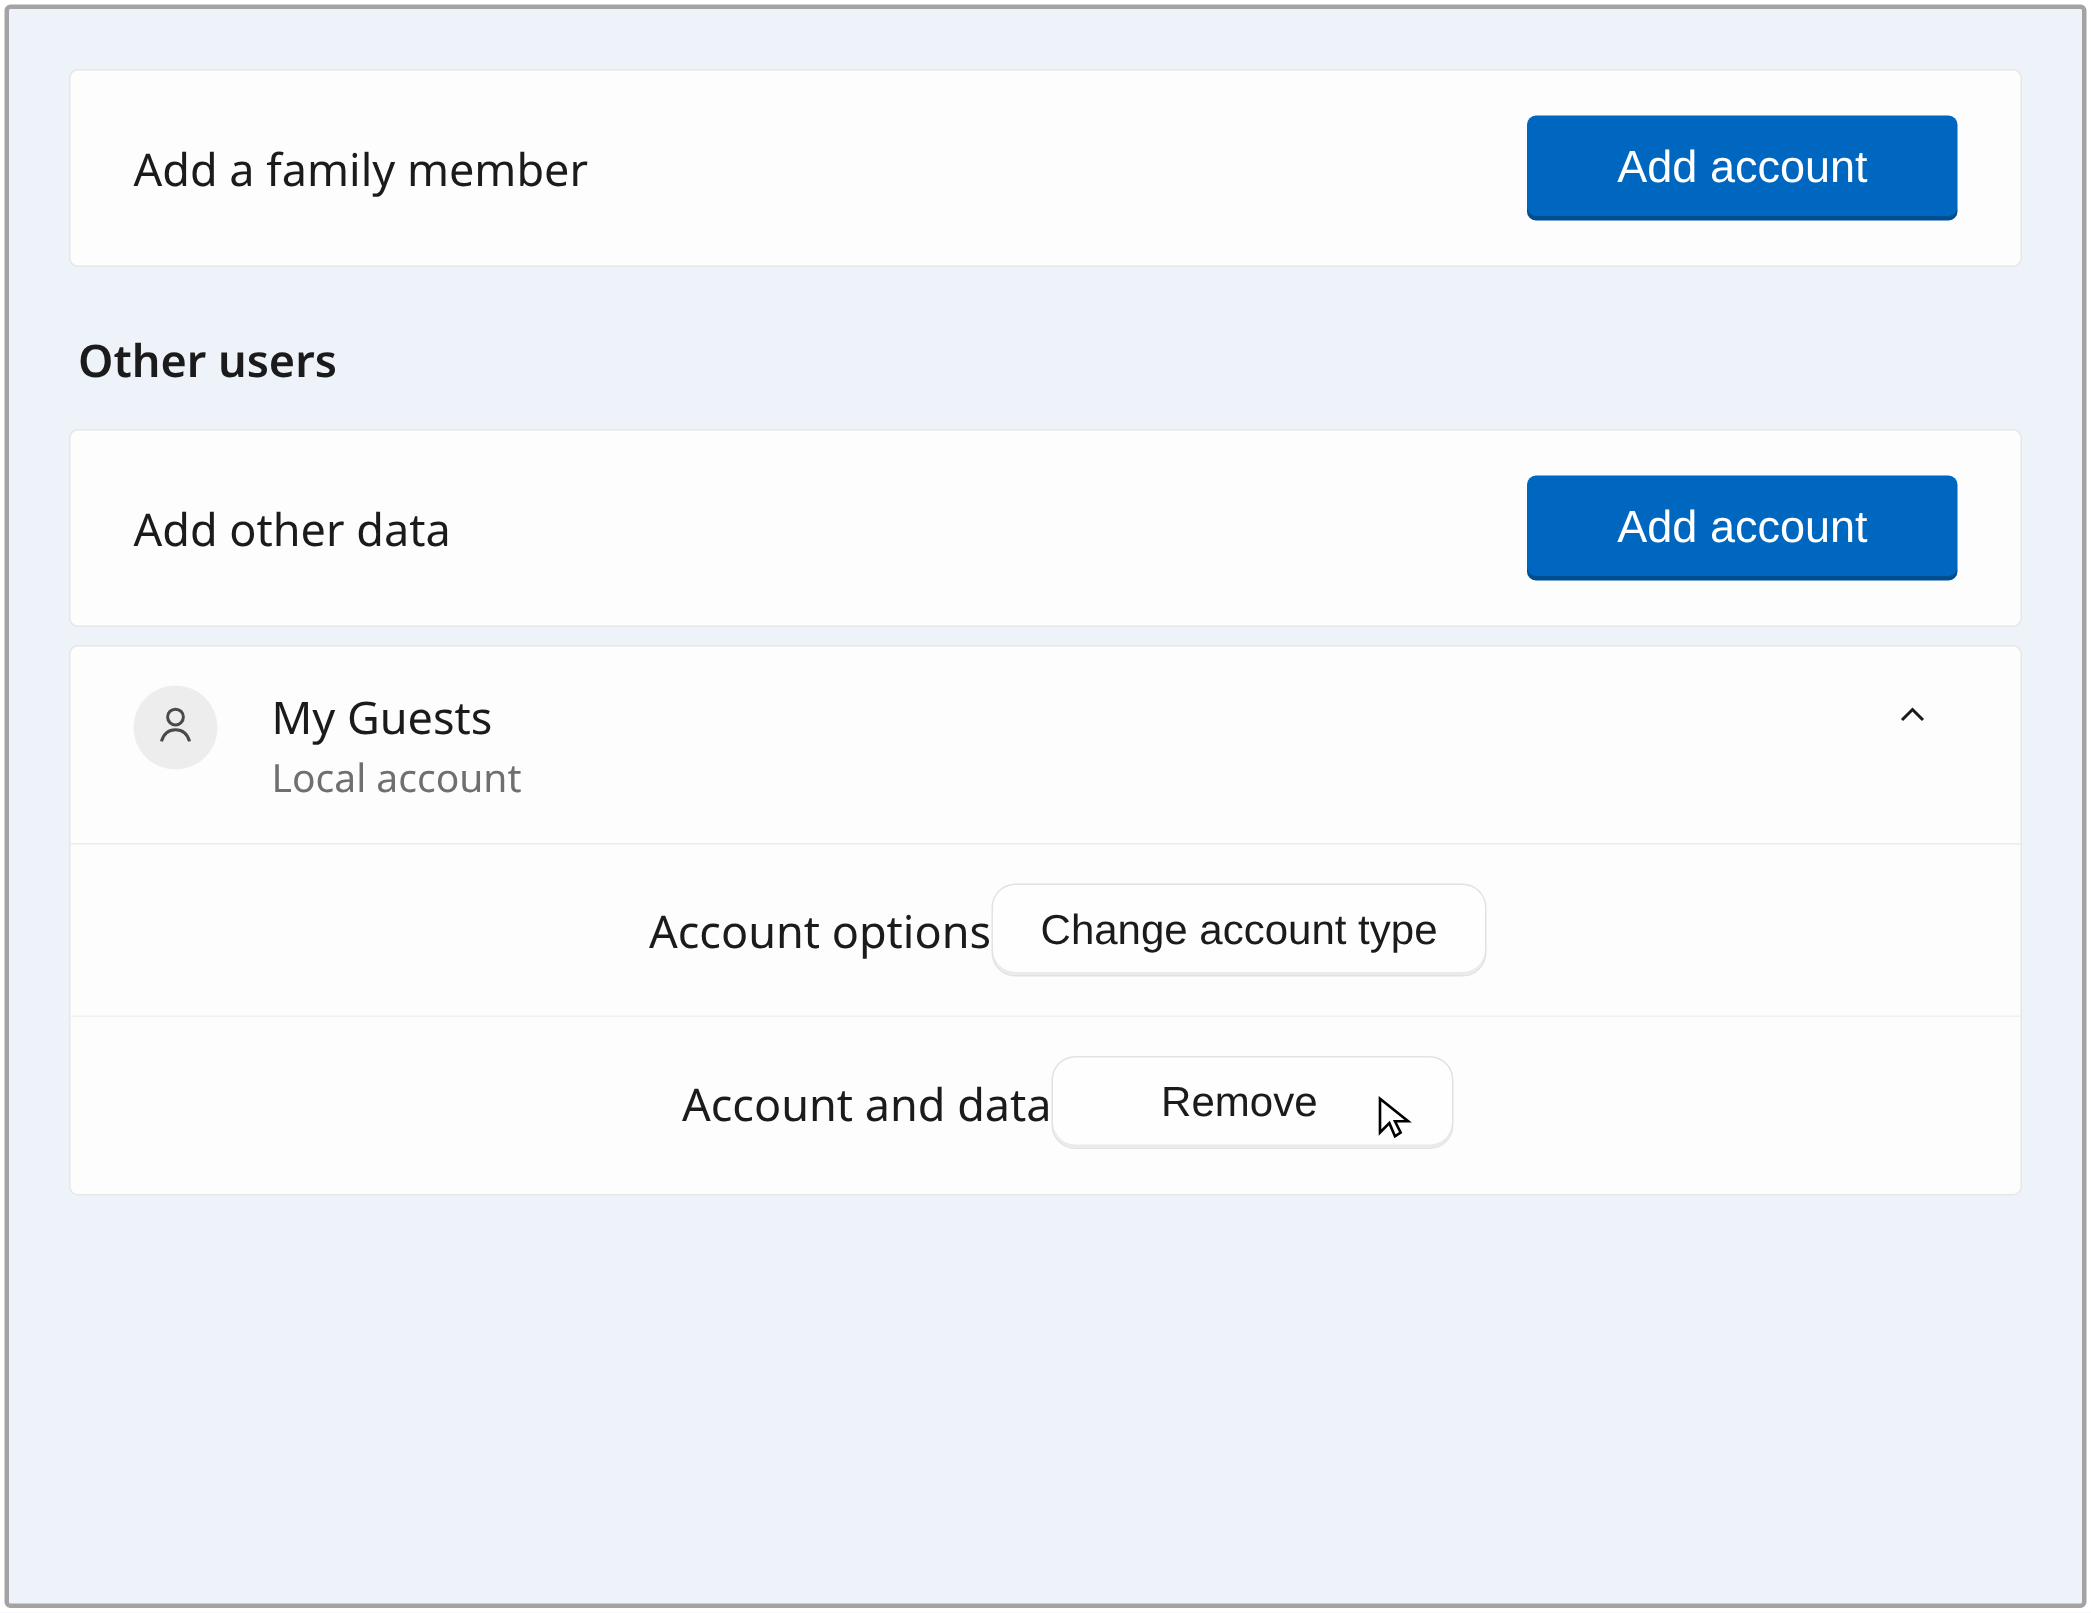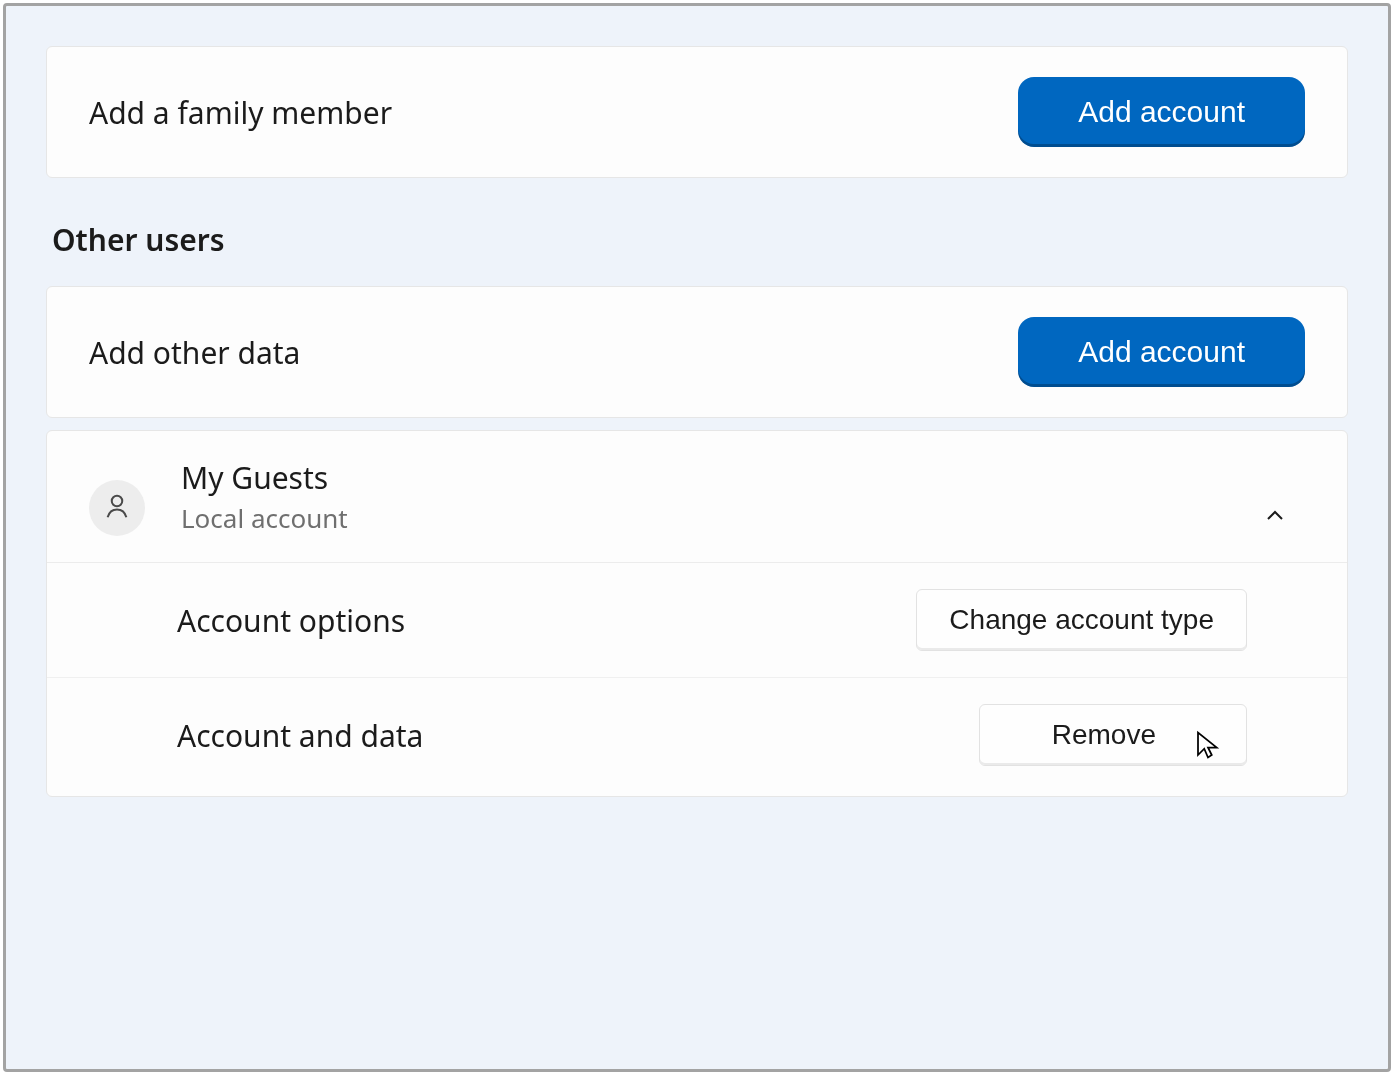--- a/index.html
+++ b/index.html
@@ -40,49 +40,49 @@
     font-weight: 600;
     color: #1b1b1b;
     margin: 41px 0 26px 6px;
   }
 
   
   .btn-primary {
     background: #0067c0;
     color: #fff;
     border: none;
-    border-radius: 16px;
+    border-radius: 6px;
     font-size: 30px;
     padding: 18px 60px;
     cursor: pointer;
     box-shadow: inset 0 -3px 0 rgba(0,0,0,0.25);
   }
 
   
   .btn-secondary {
     background: #fefefe;
     border: 1px solid #e2e2e2;
-    border-radius: 6px;
+    border-radius: 16px;
     font-size: 28px;
     color: #1b1b1b;
     padding: 14px 32px;
     cursor: pointer;
     box-shadow: inset 0 -2px 0 rgba(0,0,0,0.08);
   }
 
   
   .user-block {
     background: #fdfdfd;
     border: 1px solid #e6e6e6;
     border-radius: 6px;
     margin-top: 12px;
   }
   .user-header {
     display: flex;
-    align-items: flex-end;
+    align-items: flex-start;
     padding: 26px 42px;
     border-bottom: 1px solid #ececec;
     cursor: pointer;
   }
   .avatar {
     width: 56px;
     height: 56px;
     border-radius: 50%;
     background: #ededed;
     display: flex;
@@ -97,21 +97,21 @@
   .chevron {
     width: 40px; height: 40px;
     display: flex; align-items: center; justify-content: center;
     margin-right: 10px;
   }
   .chevron svg { width: 24px; height: 24px; stroke: #1b1b1b; fill: none; stroke-width: 2; }
 
   .user-row {
     display: flex;
     align-items: center;
-    justify-content: space-between;
+    justify-content: center;
     padding: 26px 100px 26px 130px;
     border-bottom: 1px solid #f0f0f0;
   }
   .user-row:last-child { border-bottom: none; padding-bottom: 30px; }
   .user-row-label {
     font-size: 30px;
     color: #1b1b1b;
   }
   .remove-wrap { position: relative; display: inline-block; }
   .cursor {

